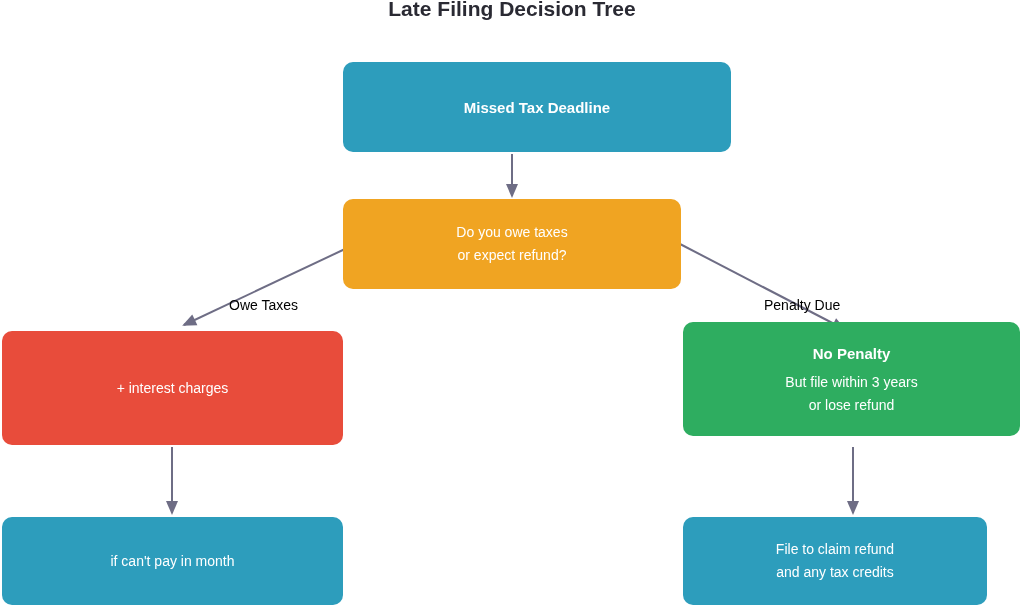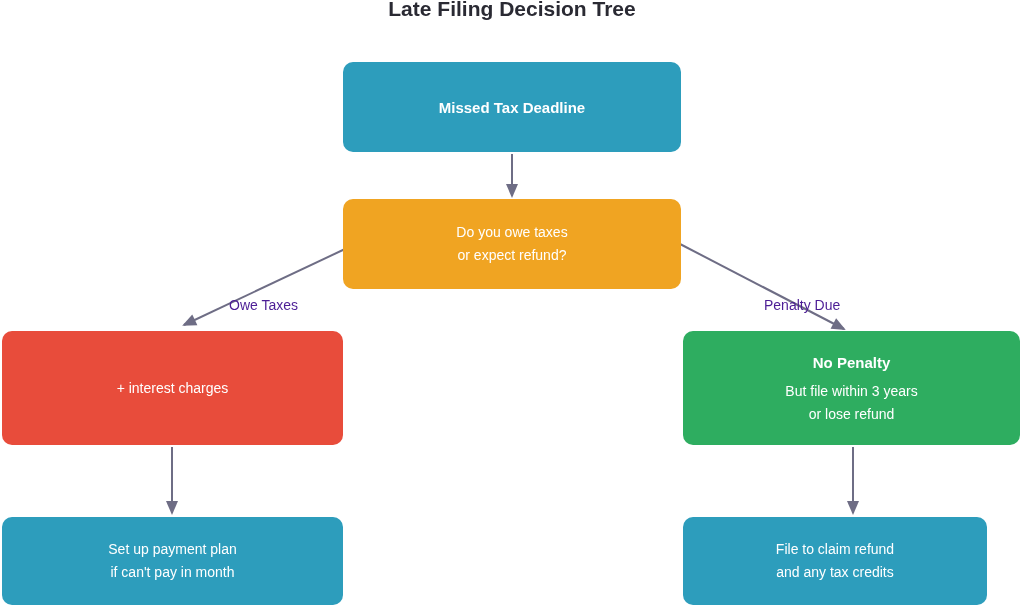--- a/index.html
+++ b/index.html
@@ -56,28 +56,28 @@
   }
   .node-title.solo { margin-bottom: 0; }
   .node-line {
     font-size: 14px;
     line-height: 23px;
     font-weight: normal;
   }
   .edge-label {
     position: absolute;
     font-size: 14px;
-    color: #4c1d95;
+    color: #000000;
     white-space: nowrap;
   }
   
-  .n-start   { left: 343px; top: 62px;  width: 338px; height: 90px; }
+  .n-start   { left: 343px; top: 62px;  width: 388px; height: 90px; }
   .n-decide  { left: 343px; top: 199px; width: 338px; height: 90px; }
   .n-owe     { left: 2px;   top: 331px; width: 341px; height: 114px; }
-  .n-refund  { left: 683px; top: 331px; width: 337px; height: 114px; }
+  .n-refund  { left: 683px; top: 322px; width: 337px; height: 114px; }
   .n-payplan { left: 2px;   top: 517px; width: 341px; height: 88px; }
   .n-claim   { left: 683px; top: 517px; width: 304px; height: 88px; }
   .lbl-owe    { left: 229px; top: 297px; }
   .lbl-refund { left: 764px; top: 297px; }
 </style>
 </head>
 <body>
 
 <div class="canvas">
 
@@ -112,21 +112,20 @@
     <div class="node-line">+ interest charges</div>
   </div>
 
   <div class="node n-refund" style="background: rgb(46, 173, 96);">
     <div class="node-title">No Penalty</div>
     <div class="node-line">But file within 3 years</div>
     <div class="node-line">or lose refund</div>
   </div>
 
   <div class="node n-payplan" style="background: rgb(45, 157, 188);">
-    <div class="node-line">Set up payment plan</div>
     <div class="node-line">if can't pay in month</div>
   </div>
 
   <div class="node n-claim" style="background: rgb(45, 157, 188);">
     <div class="node-line">File to claim refund</div>
     <div class="node-line">and any tax credits</div>
   </div>
 
 </div>
 

